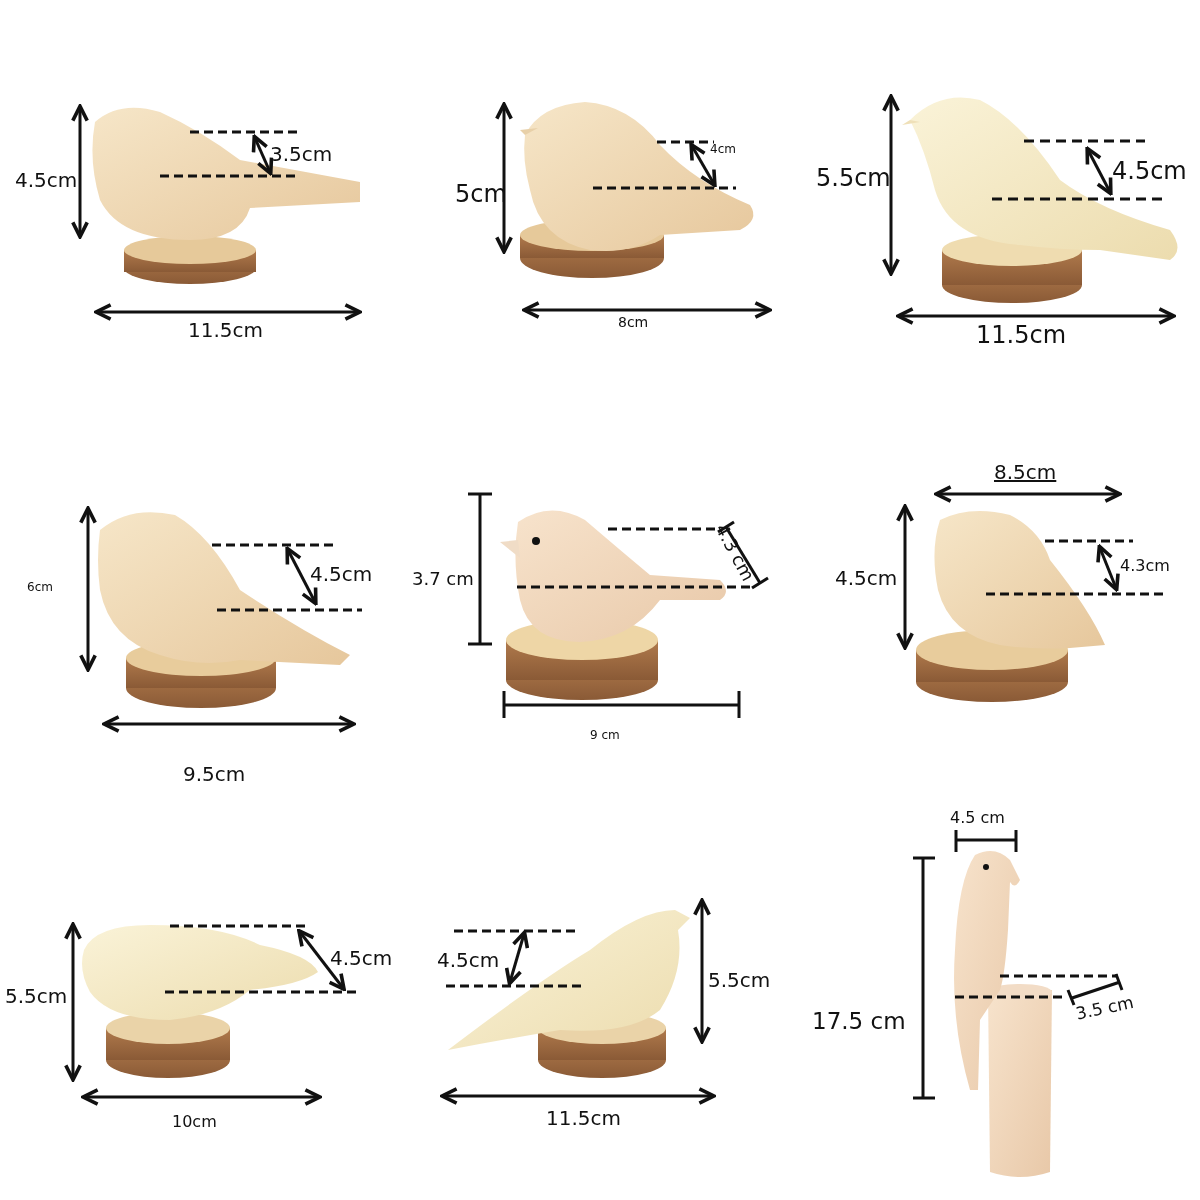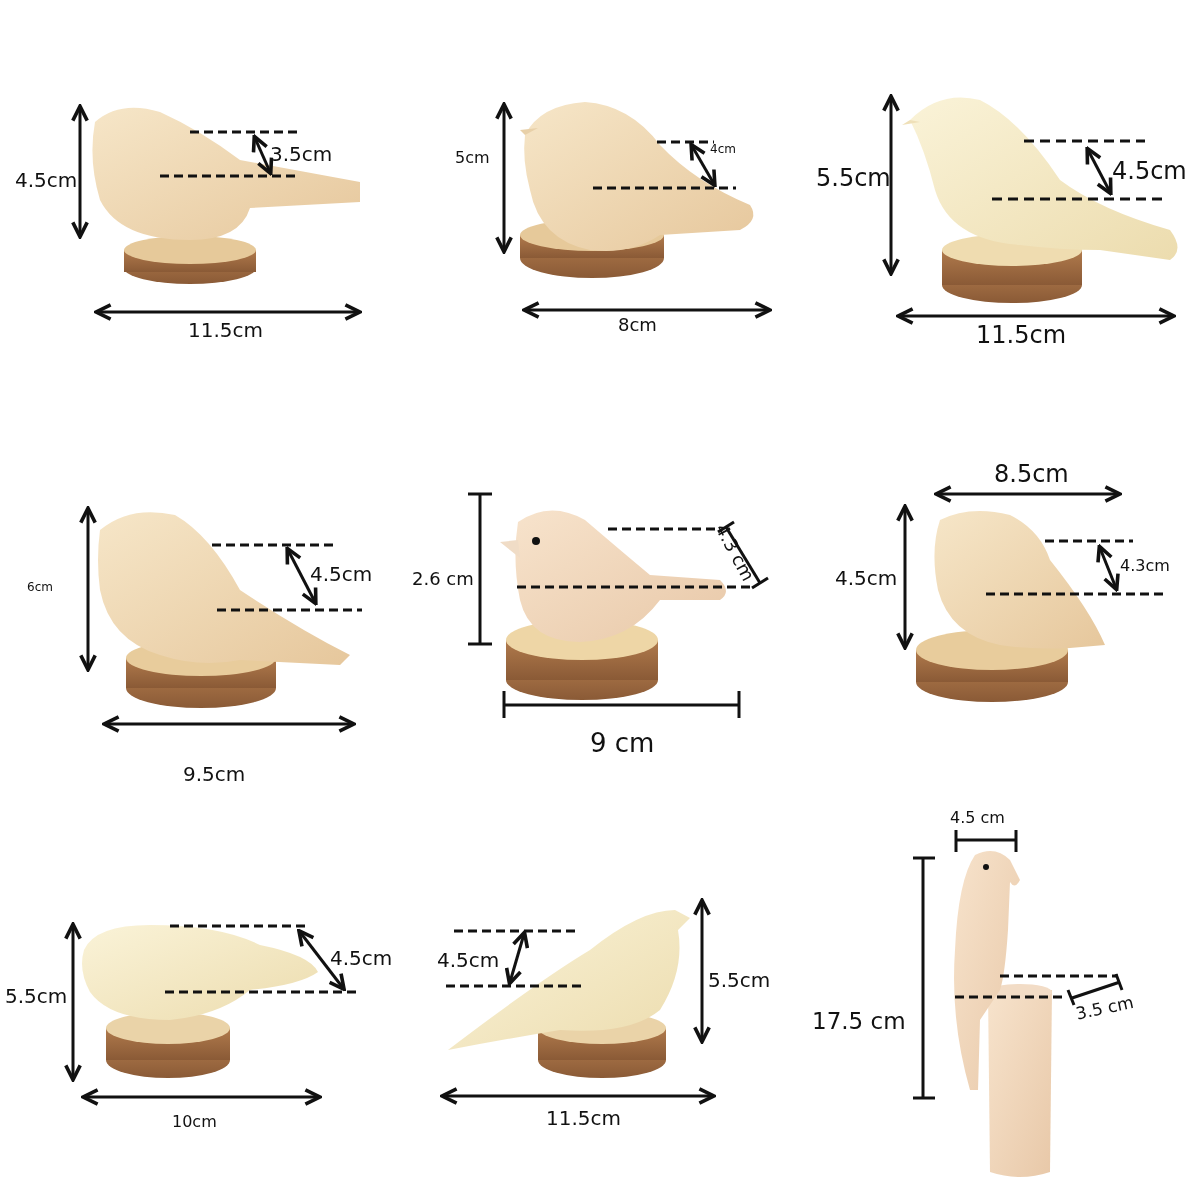--- a/index.html
+++ b/index.html
@@ -58,23 +58,23 @@
     <rect x="120" y="145" width="144" height="23" fill="url(#bark)"></rect>
     <ellipse cx="192" cy="145" rx="72" ry="16" fill="#e6c99a"></ellipse>
     <path d="M125,45 Q140,15 185,12 Q230,15 260,55 Q295,92 350,115 Q360,130 340,140 L260,145 Q230,165 190,160 Q140,150 130,100 Q122,70 125,45Z" fill="url(#woodA)"></path>
     <path d="M125,45 L120,40 L138,38Z" fill="#e8d0a8"></path>
     <line x1="104" y1="16" x2="104" y2="160" stroke="#111" stroke-width="3" marker-start="url(#ah)" marker-end="url(#ah)"></line>
     <line x1="257" y1="52" x2="314" y2="52" stroke="#111" stroke-width="3" stroke-dasharray="9,5"></line>
     <line x1="193" y1="98" x2="336" y2="98" stroke="#111" stroke-width="3" stroke-dasharray="9,5"></line>
     <line x1="292" y1="56" x2="314" y2="94" stroke="#111" stroke-width="3" marker-start="url(#ah)" marker-end="url(#ah)"></line>
     <line x1="126" y1="220" x2="368" y2="220" stroke="#111" stroke-width="3" marker-start="url(#ah)" marker-end="url(#ah)"></line>
   </svg>
-  <span class="lbl" style="left:55px;top:58px;font-size:16px;">5cm</span>
+  <span class="lbl" style="left:55px;top:90px;font-size:24px;">5cm</span>
   <span class="lbl" style="left:310px;top:52px;font-size:12px;">4cm</span>
-  <span class="lbl" style="left:218px;top:224px;font-size:18px;">8cm</span>
+  <span class="lbl" style="left:218px;top:224px;font-size:14px;">8cm</span>
 </div>
 
 <div class="cell" style="left:800px;top:80px;width:400px;height:280px;">
   <svg width="400" height="280">
     <ellipse cx="212" cy="205" rx="70" ry="18" fill="url(#bark)"></ellipse>
     <rect x="142" y="170" width="140" height="35" fill="url(#bark)"></rect>
     <ellipse cx="212" cy="170" rx="70" ry="16" fill="#efdcb0"></ellipse>
     <path d="M110,40 Q140,10 180,20 Q220,40 260,100 Q300,130 370,150 Q385,170 370,180 L300,170 Q260,170 220,165 Q150,160 135,110 Q125,70 110,40Z" fill="url(#woodB)"></path>
     <path d="M110,40 L102,45 L120,42Z" fill="#efe0b8"></path>
     <line x1="91" y1="18" x2="91" y2="192" stroke="#111" stroke-width="3" marker-start="url(#ah)" marker-end="url(#ah)"></line>
@@ -118,38 +118,38 @@
     <line x1="68" y1="164" x2="92" y2="164" stroke="#111" stroke-width="3"></line>
     <line x1="208" y1="49" x2="318" y2="49" stroke="#111" stroke-width="3" stroke-dasharray="9,5"></line>
     <line x1="117" y1="107" x2="355" y2="107" stroke="#111" stroke-width="3" stroke-dasharray="9,5"></line>
     <line x1="326" y1="47" x2="360" y2="103" stroke="#111" stroke-width="3"></line>
     <line x1="318" y1="52" x2="334" y2="42" stroke="#111" stroke-width="3"></line>
     <line x1="352" y1="108" x2="368" y2="98" stroke="#111" stroke-width="3"></line>
     <line x1="104" y1="225" x2="339" y2="225" stroke="#111" stroke-width="3"></line>
     <line x1="104" y1="211" x2="104" y2="238" stroke="#111" stroke-width="3"></line>
     <line x1="339" y1="211" x2="339" y2="238" stroke="#111" stroke-width="3"></line>
   </svg>
-  <span class="lbl" style="left:12px;top:88px;font-size:18px;">2.6 cm</span>
+  <span class="lbl" style="left:12px;top:88px;font-size:18px;">3.7 cm</span>
   <span class="lbl" style="left:330px;top:40px;font-size:18px;transform:rotate(62deg);transform-origin:left top;">4.3 cm</span>
-  <span class="lbl" style="left:190px;top:248px;font-size:26px;">9 cm</span>
+  <span class="lbl" style="left:190px;top:248px;font-size:12px;">9 cm</span>
 </div>
 
 <div class="cell" style="left:800px;top:450px;width:400px;height:260px;">
   <svg width="400" height="260">
     <ellipse cx="192" cy="232" rx="76" ry="20" fill="url(#bark)"></ellipse>
     <rect x="116" y="200" width="152" height="32" fill="url(#bark)"></rect>
     <ellipse cx="192" cy="200" rx="76" ry="20" fill="#e8cc9c"></ellipse>
     <path d="M140,70 Q170,55 210,65 Q240,80 250,110 Q290,160 305,195 L270,198 Q230,200 200,195 Q150,185 138,140 Q130,100 140,70Z" fill="url(#woodA)"></path>
     <line x1="138" y1="44" x2="318" y2="44" stroke="#111" stroke-width="3" marker-start="url(#ah)" marker-end="url(#ah)"></line>
     <line x1="105" y1="58" x2="105" y2="196" stroke="#111" stroke-width="3" marker-start="url(#ah)" marker-end="url(#ah)"></line>
     <line x1="245" y1="91" x2="333" y2="91" stroke="#111" stroke-width="3" stroke-dasharray="9,5"></line>
     <line x1="186" y1="144" x2="364" y2="144" stroke="#111" stroke-width="3" stroke-dasharray="9,5"></line>
     <line x1="300" y1="98" x2="316" y2="138" stroke="#111" stroke-width="3" marker-start="url(#ah)" marker-end="url(#ah)"></line>
   </svg>
-  <span class="lbl" style="left:194px;top:10px;font-size:24px;">8.5cm</span>
+  <span class="lbl" style="left:194px;top:10px;font-size:20px;text-decoration:underline;">8.5cm</span>
   <span class="lbl" style="left:35px;top:116px;font-size:20px;">4.5cm</span>
   <span class="lbl" style="left:320px;top:106px;font-size:16px;">4.3cm</span>
 </div>
 
 <div class="cell" style="left:0;top:900px;width:400px;height:250px;">
   <svg width="400" height="250">
     <ellipse cx="168" cy="160" rx="62" ry="18" fill="url(#bark)"></ellipse>
     <rect x="106" y="128" width="124" height="32" fill="url(#bark)"></rect>
     <ellipse cx="168" cy="128" rx="62" ry="16" fill="#ead3a8"></ellipse>
     <path d="M84,50 Q95,25 150,25 Q220,25 260,45 Q310,55 318,72 Q300,85 250,90 Q220,115 170,120 Q110,120 90,92 Q78,70 84,50Z" fill="url(#woodB)"></path>

